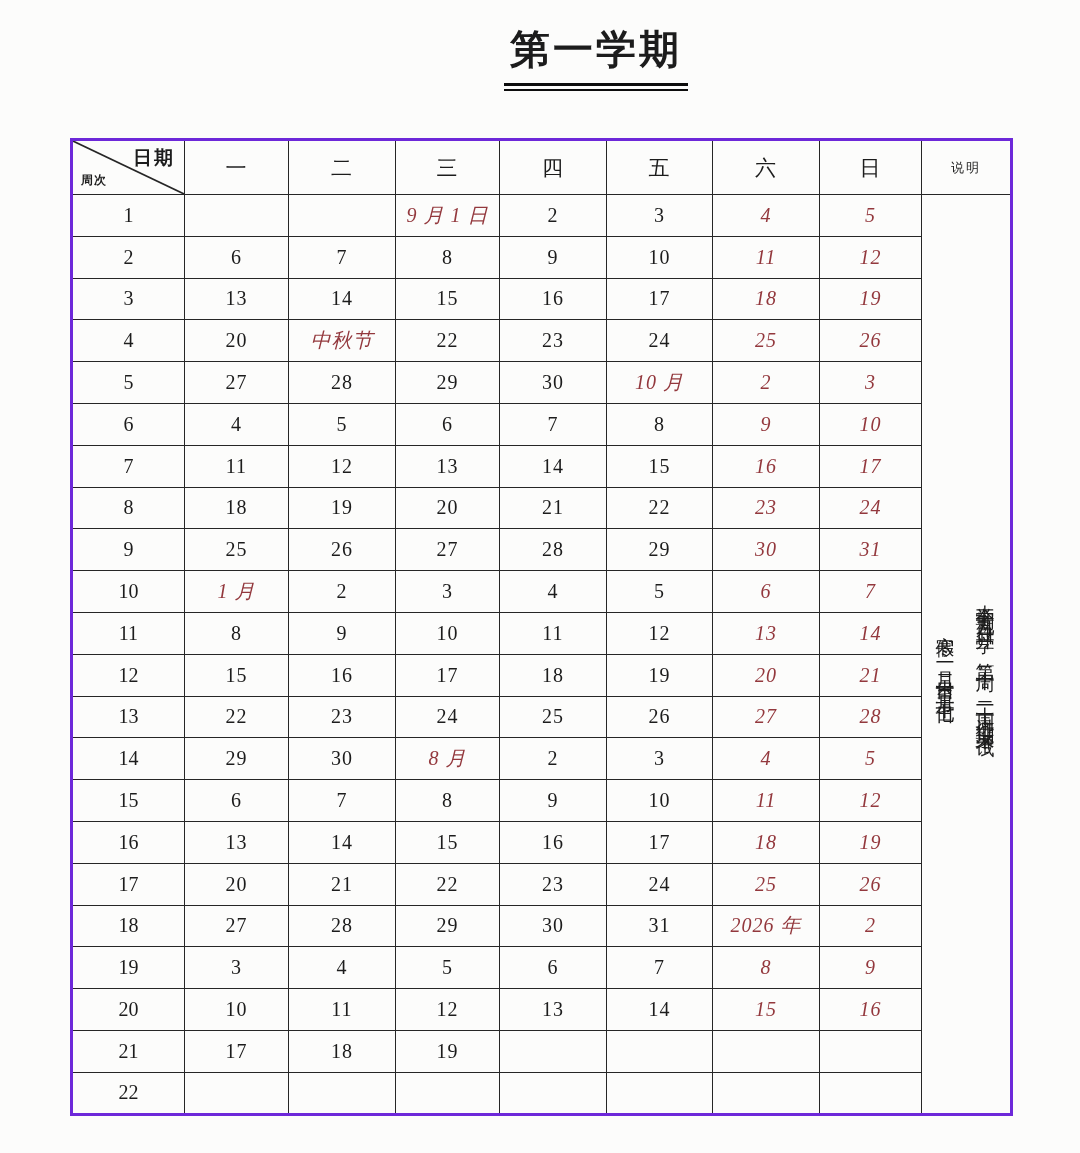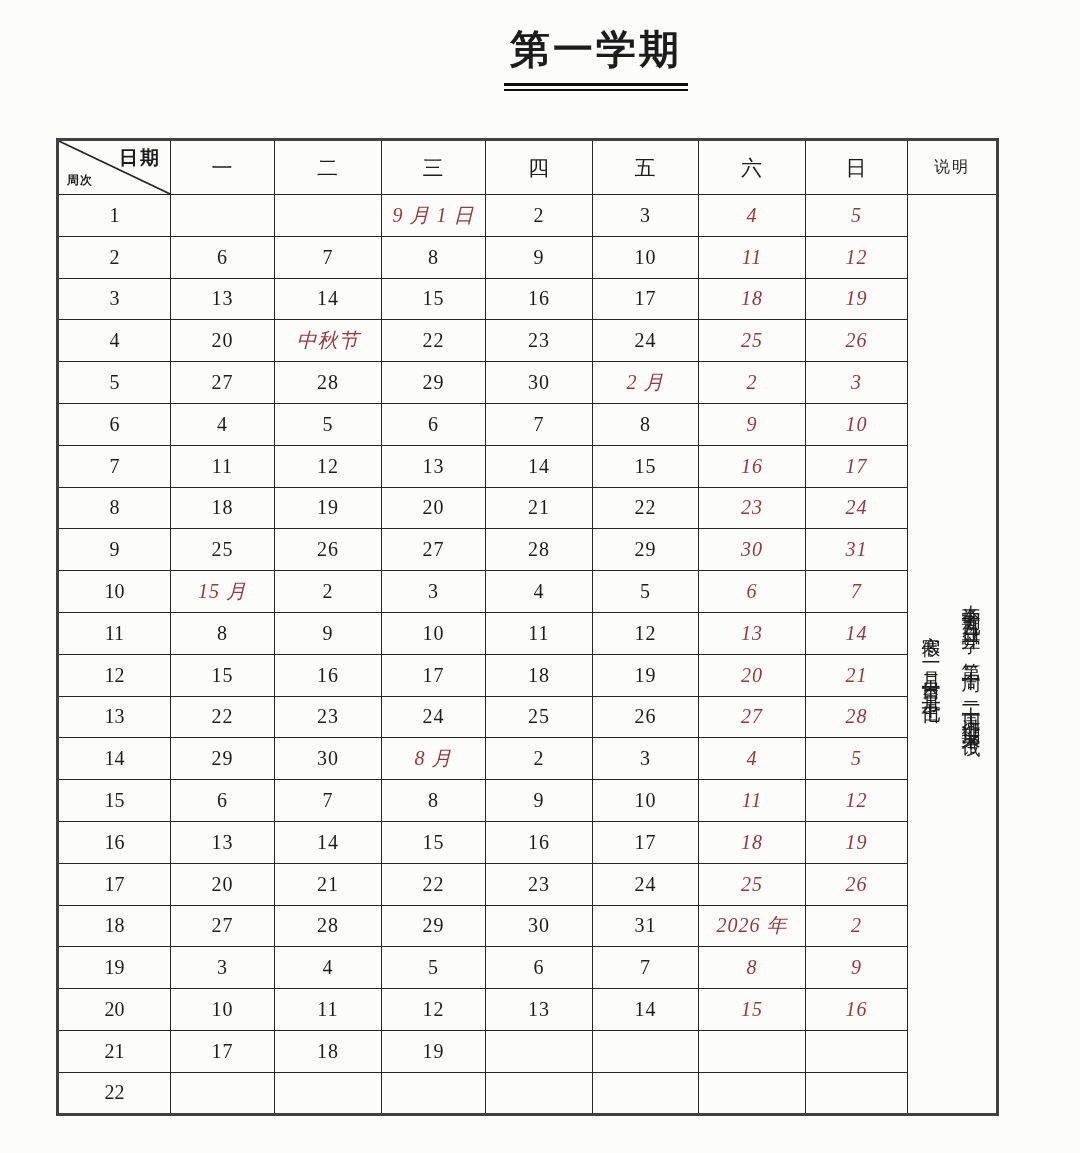--- a/index.html
+++ b/index.html
@@ -36,43 +36,43 @@
     content: "";
     position: absolute;
     left: 0;
     right: 0;
     bottom: -8px;
     height: 2.5px;
     background: #0d0d0d;
   }
   table.cal {
     position: absolute;
-    left: 56px;
+    left: 70px;
     top: 138px;
     width: 940px;
     border-collapse: collapse;
     table-layout: fixed;
-    border: 3px solid #404040;
+    border: 3px solid #6d28d9;
   }
   table.cal th, table.cal td {
     border: 1.6px solid #262626;
     text-align: center;
     vertical-align: middle;
     padding: 0;
     overflow: hidden;
   }
   tr.header-row { height: 55px; }
   tbody tr { height: 41.8px; }
   .day-h {
     font-size: 21px;
     font-weight: normal;
     letter-spacing: 1px;
   }
   .notes-h {
-    font-size: 16px;
+    font-size: 13px;
     font-weight: normal;
     letter-spacing: 2px;
   }
   .week-c { font-size: 20px; }
   .date-c { font-size: 20px; letter-spacing: 1px; }
   .date-c.red, .red { color: #93383d; font-style: italic; }
   .corner {
     position: relative;
   }
   .corner svg {
@@ -193,21 +193,21 @@
           <td class="date-c">24</td>
           <td class="date-c red">25</td>
           <td class="date-c red">26</td>
         </tr>
         <tr>
           <td class="week-c">5</td>
           <td class="date-c">27</td>
           <td class="date-c">28</td>
           <td class="date-c">29</td>
           <td class="date-c">30</td>
-          <td class="date-c red">2 月</td>
+          <td class="date-c red">10 月</td>
           <td class="date-c red">2</td>
           <td class="date-c red">3</td>
         </tr>
         <tr>
           <td class="week-c">6</td>
           <td class="date-c">4</td>
           <td class="date-c">5</td>
           <td class="date-c">6</td>
           <td class="date-c">7</td>
           <td class="date-c">8</td>
@@ -239,21 +239,21 @@
           <td class="date-c">25</td>
           <td class="date-c">26</td>
           <td class="date-c">27</td>
           <td class="date-c">28</td>
           <td class="date-c">29</td>
           <td class="date-c red">30</td>
           <td class="date-c red">31</td>
         </tr>
         <tr>
           <td class="week-c">10</td>
-          <td class="date-c red">15 月</td>
+          <td class="date-c red">1 月</td>
           <td class="date-c">2</td>
           <td class="date-c">3</td>
           <td class="date-c">4</td>
           <td class="date-c">5</td>
           <td class="date-c red">6</td>
           <td class="date-c red">7</td>
         </tr>
         <tr>
           <td class="week-c">11</td>
           <td class="date-c">8</td>

